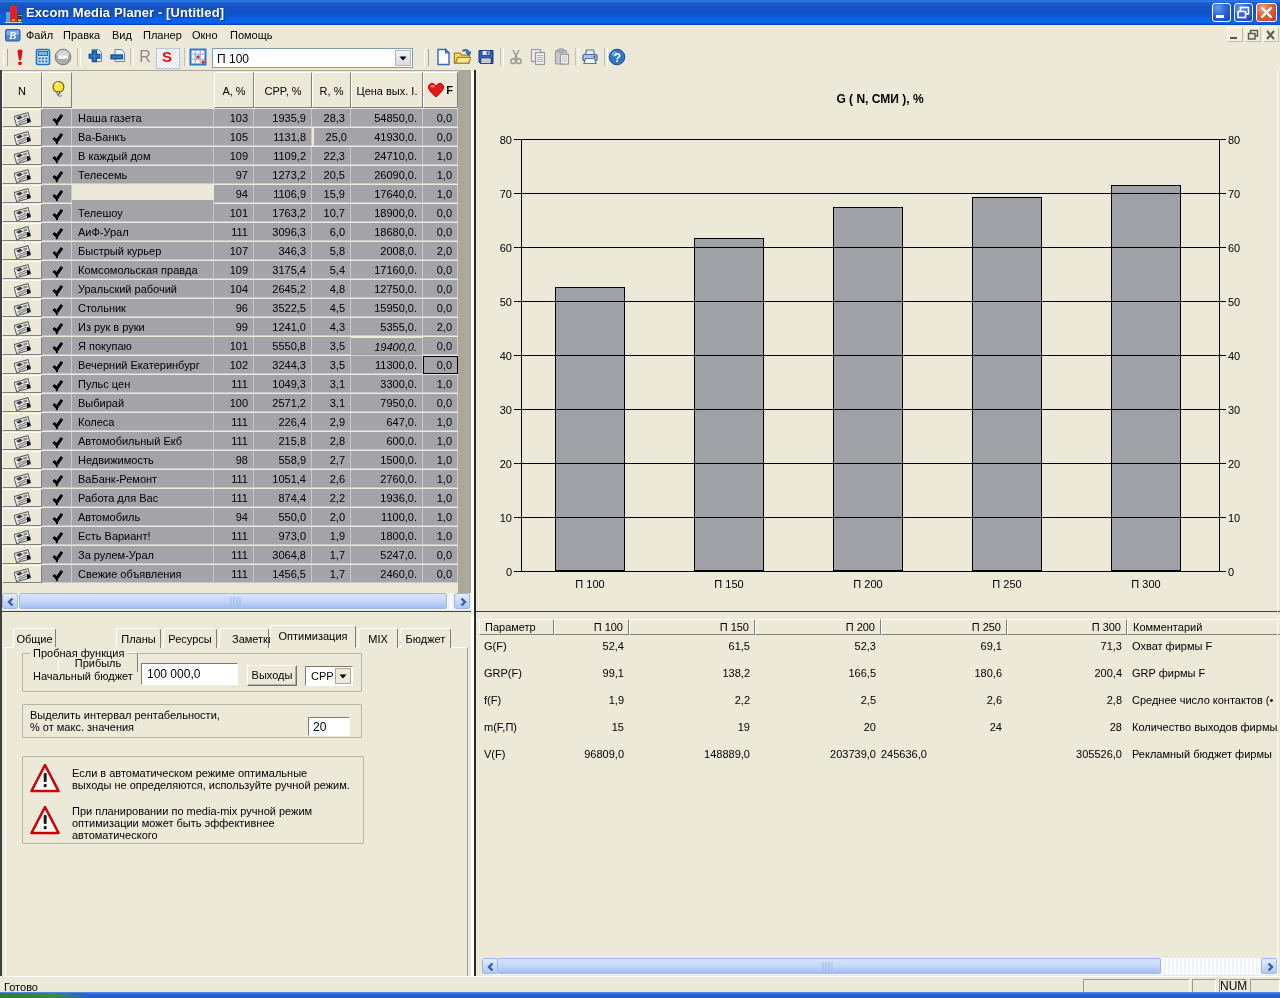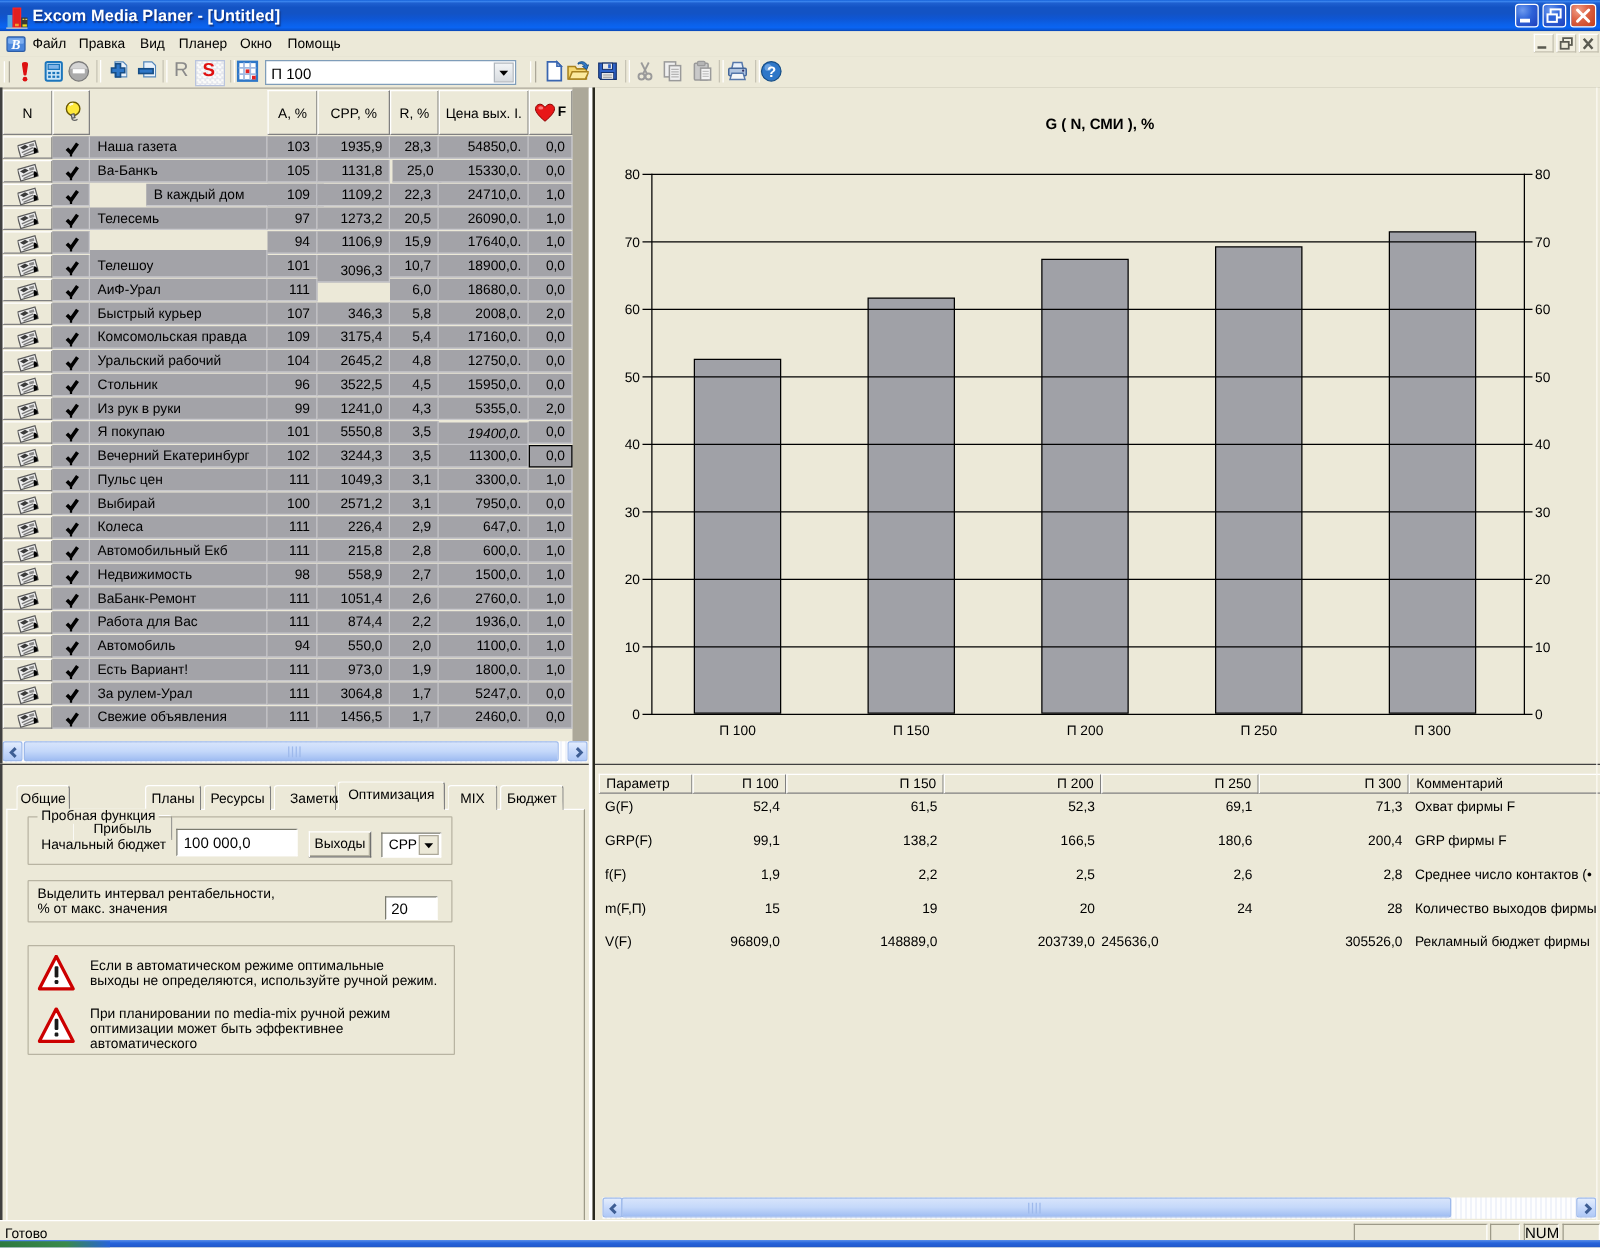--- a/index.html
+++ b/index.html
@@ -323,33 +323,33 @@
       </div>
     <div class="gcell" style="left:42px;top:58px;width:30px;">
         <svg style="position:absolute;left:8px;top:2px;" width="15" height="15">
           <use href="#chk"></use>
         </svg>
       </div>
     <div class="gcell txt" style="left:72px;top:58px;width:142px;">Ва-Банкъ</div>
     <div class="gcell num" style="left:214px;top:58px;width:40px;">105</div>
     <div class="gcell num" style="left:254px;top:58px;width:58px;">1131,8</div>
     <div class="gcell num" style="left:314px;top:58px;width:39px;">25,0</div>
-    <div class="gcell num" style="left:351px;top:58px;width:72px;">15330,0.</div>
+    <div class="gcell num" style="left:351px;top:58px;width:72px;">41930,0.</div>
     <div class="gcell num" style="left:423px;top:58px;width:35px;">0,0</div>
     <div class="rowhdr" style="top:77px;">
         <svg style="position:absolute;left:11px;top:1px;" width="17" height="16">
           <use href="#np"></use>
         </svg>
       </div>
     <div class="gcell" style="left:42px;top:77px;width:30px;">
         <svg style="position:absolute;left:8px;top:2px;" width="15" height="15">
           <use href="#chk"></use>
         </svg>
       </div>
-    <div class="gcell txt" style="left:72px;top:77px;width:142px;margin-left:45px;">В каждый дом</div>
+    <div class="gcell txt" style="left:72px;top:77px;width:142px;">В каждый дом</div>
     <div class="gcell num" style="left:214px;top:77px;width:40px;">109</div>
     <div class="gcell num" style="left:254px;top:77px;width:58px;">1109,2</div>
     <div class="gcell num" style="left:312px;top:77px;width:39px;">22,3</div>
     <div class="gcell num" style="left:351px;top:77px;width:72px;">24710,0.</div>
     <div class="gcell num" style="left:423px;top:77px;width:35px;">1,0</div>
     <div class="rowhdr" style="top:96px;">
         <svg style="position:absolute;left:11px;top:1px;" width="17" height="16">
           <use href="#np"></use>
         </svg>
       </div>
@@ -401,21 +401,21 @@
           <use href="#np"></use>
         </svg>
       </div>
     <div class="gcell" style="left:42px;top:153px;width:30px;">
         <svg style="position:absolute;left:8px;top:2px;" width="15" height="15">
           <use href="#chk"></use>
         </svg>
       </div>
     <div class="gcell txt" style="left:72px;top:153px;width:142px;">АиФ-Урал</div>
     <div class="gcell num" style="left:214px;top:153px;width:40px;">111</div>
-    <div class="gcell num" style="left:254px;top:138px;width:58px;">3096,3</div>
+    <div class="gcell num" style="left:254px;top:153px;width:58px;">3096,3</div>
     <div class="gcell num" style="left:312px;top:153px;width:39px;">6,0</div>
     <div class="gcell num" style="left:351px;top:153px;width:72px;">18680,0.</div>
     <div class="gcell num" style="left:423px;top:153px;width:35px;">0,0</div>
     <div class="rowhdr" style="top:172px;">
         <svg style="position:absolute;left:11px;top:1px;" width="17" height="16">
           <use href="#np"></use>
         </svg>
       </div>
     <div class="gcell" style="left:42px;top:172px;width:30px;">
         <svg style="position:absolute;left:8px;top:2px;" width="15" height="15">

